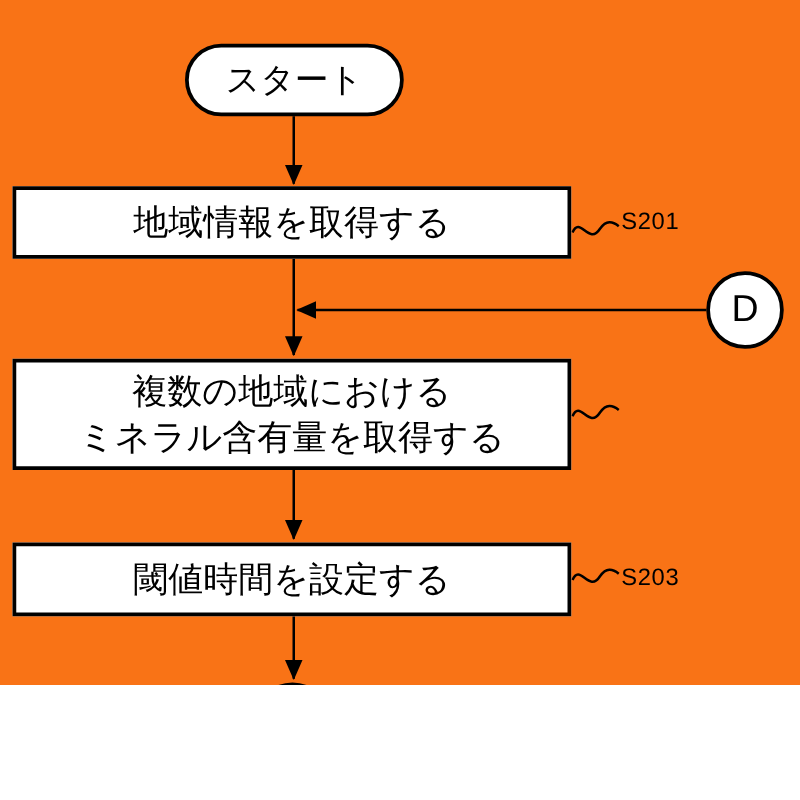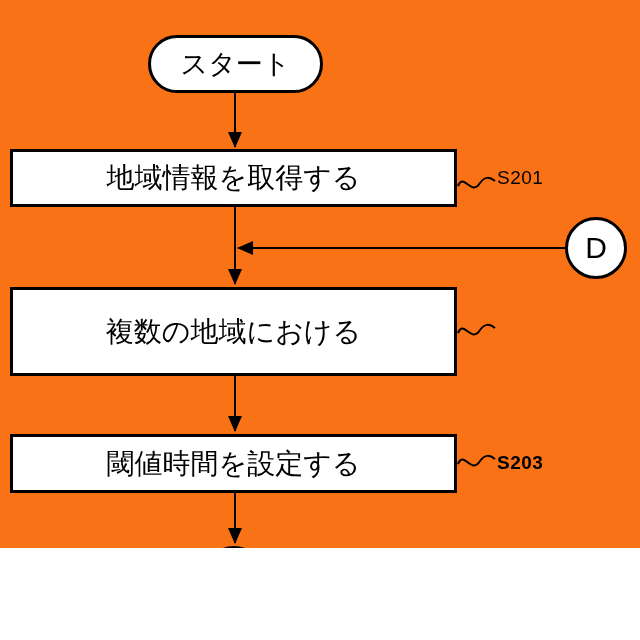--- a/index.html
+++ b/index.html
@@ -60,21 +60,21 @@
   .circle-c { left: 203px; top: 546px; }
   .step-label {
     position: absolute;
     font-size: 19px;
     line-height: 30px;
     letter-spacing: 0.5px;
     white-space: nowrap;
   }
   .step-label-1 { left: 497px; top: 163px; }
   .step-label-2 { left: 497px; top: 317px; }
-  .step-label-3 { left: 497px; top: 448px; font-weight: bold; }
+  .step-label-3 { left: 497px; top: 448px; }
 </style>
 </head>
 <body>
 
 <div class="canvas">
 
   <svg class="connector-layer" viewBox="0 0 640 640" xmlns="http://www.w3.org/2000/svg">
     <defs>
       <marker id="ah" markerUnits="userSpaceOnUse" markerWidth="16" markerHeight="14" viewBox="0 0 16 14" refX="15" refY="7" orient="auto">
         <path d="M0 0 L16 7 L0 14 Z" fill="#000000"></path>
@@ -100,20 +100,21 @@
     <span>地域情報を取得する</span>
   </div>
   <div class="step-label step-label-1">S201</div>
 
   <div class="node connector-circle circle-d">
     <span>D</span>
   </div>
 
   <div class="node process process-2">
     <span>複数の地域における</span>
+    <span>ミネラル含有量を取得する</span>
   </div>
 
   <div class="node process process-3">
     <span>閾値時間を設定する</span>
   </div>
   <div class="step-label step-label-3">S203</div>
 
   <div class="node connector-circle circle-c">
     <span>C</span>
   </div>

